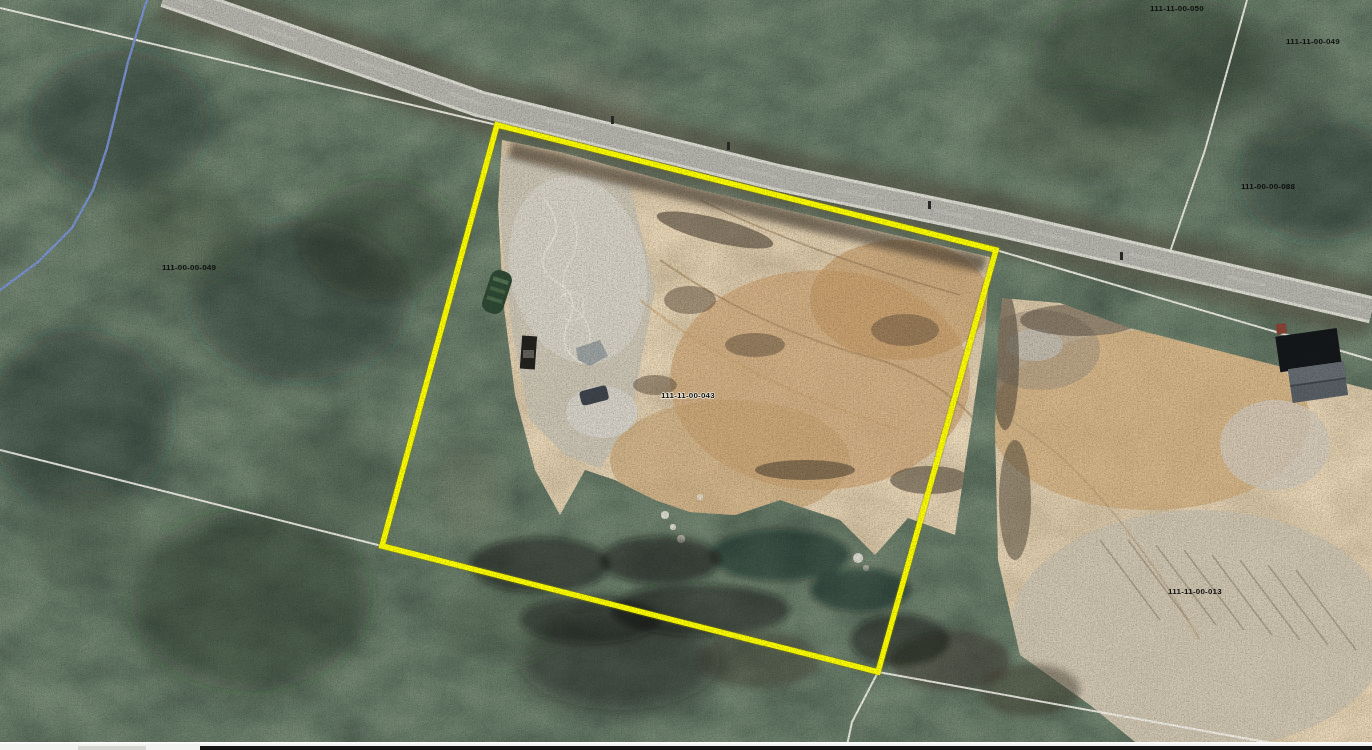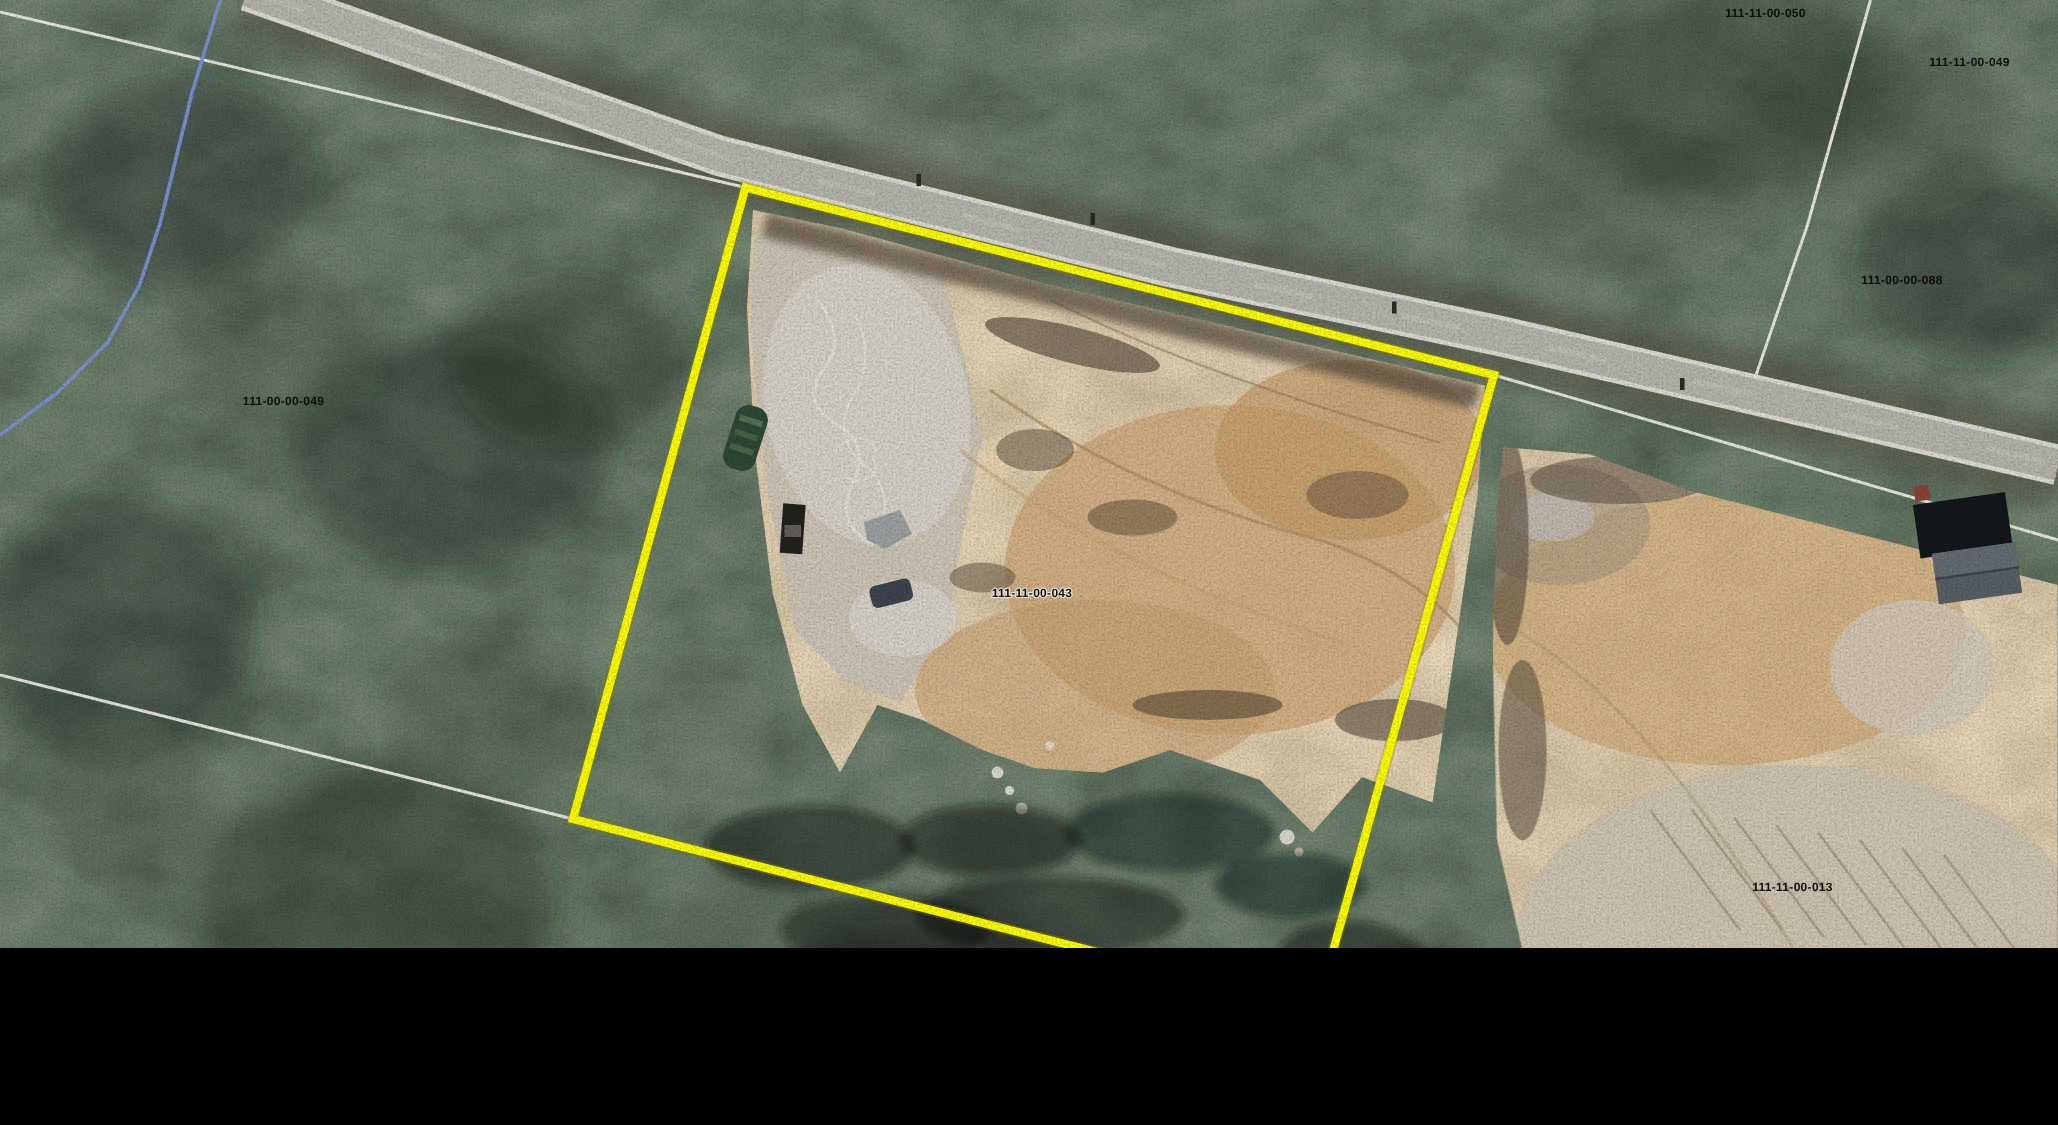--- a/index.html
+++ b/index.html
@@ -1,18 +1,18 @@
 <!DOCTYPE html>
 <html><head>
 <meta charset="utf-8">
 <style>
   html,body{margin:0;padding:0;background:#000;}
   .viewport{
     position:relative;
-    width:1372px;height:632px;
+    width:1372px;height:750px;
     overflow:hidden;
     font-family:"Liberation Sans", sans-serif;
   }
   svg{display:block;}
   .parcel-label{
     font-family:"Liberation Sans", sans-serif;
     font-size:8px;
     font-weight:bold;
     fill:#0d0d0d;
     letter-spacing:0.2px;

